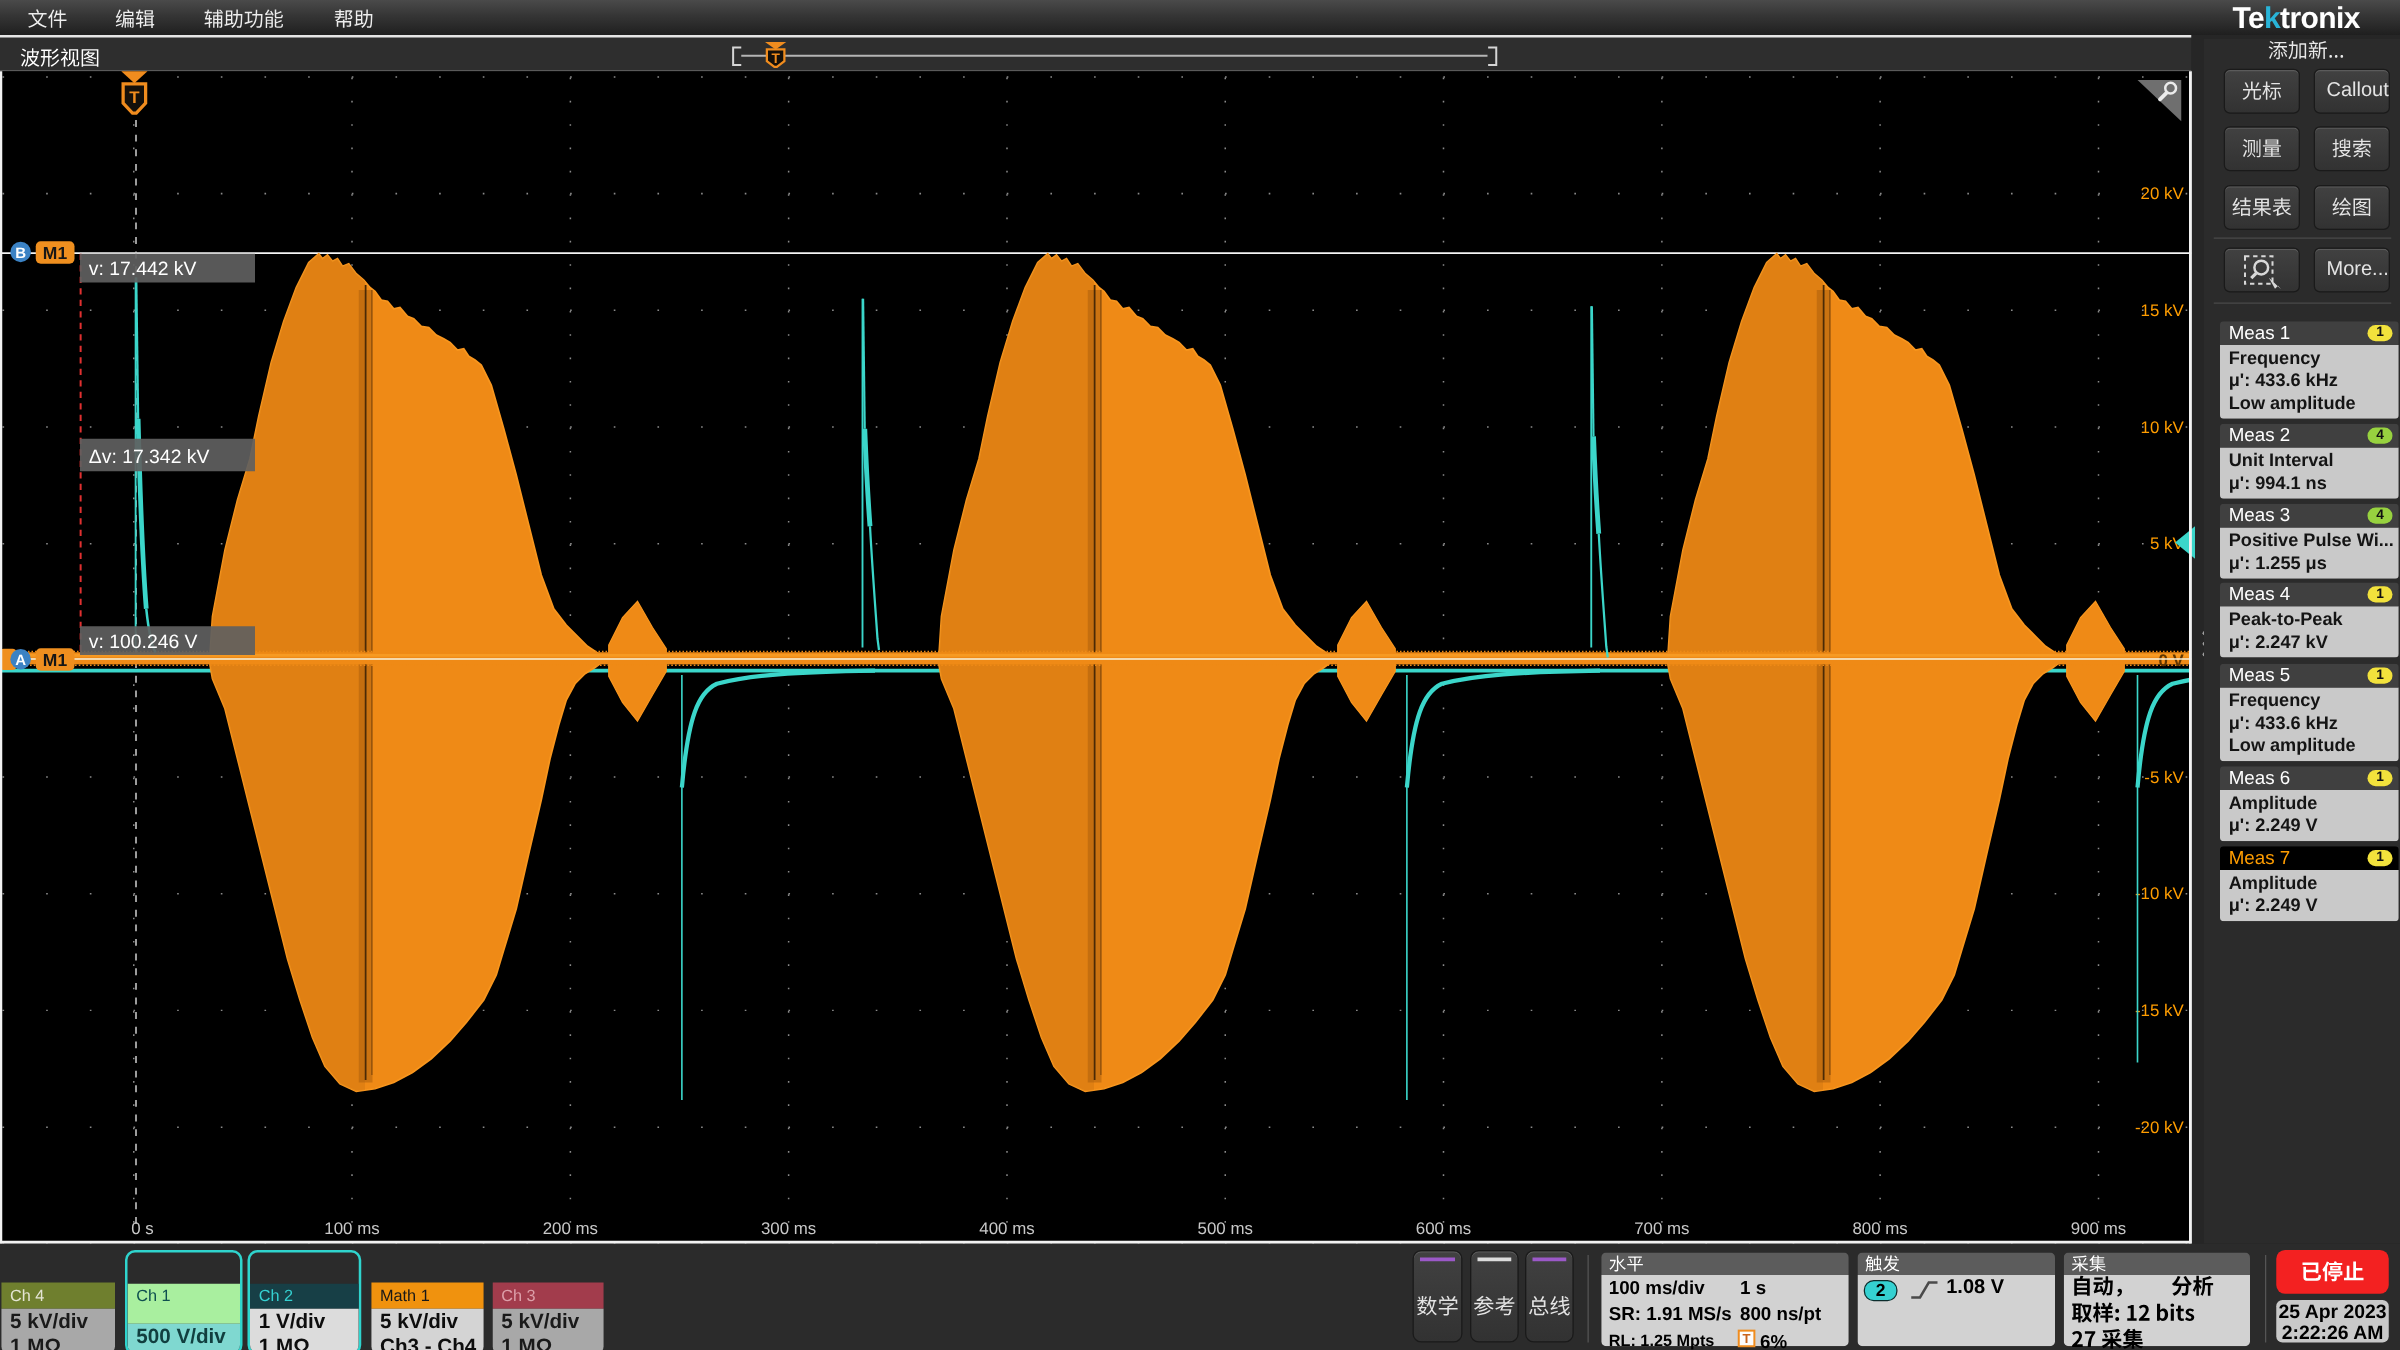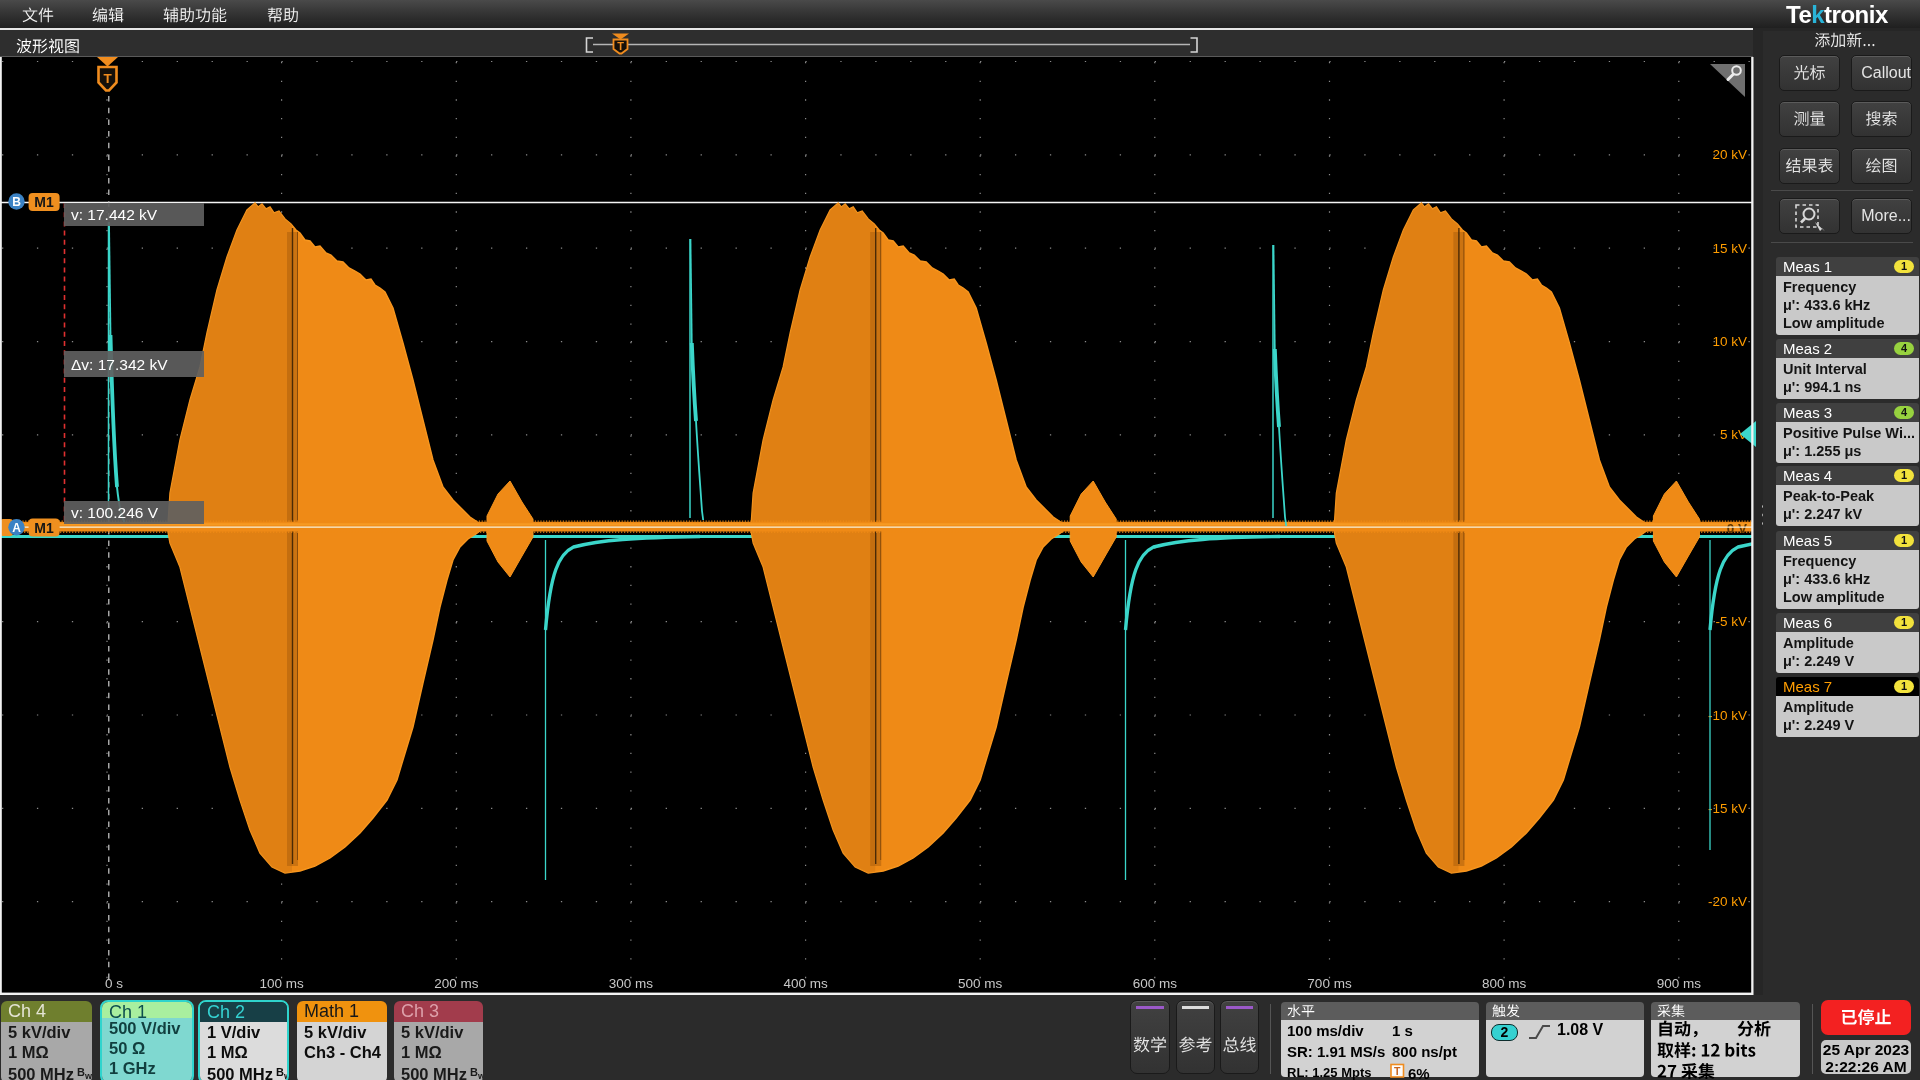--- a/index.html
+++ b/index.html
@@ -11,21 +11,21 @@
 .rbtn{position:absolute;width:61px;height:36px;background:linear-gradient(#414141,#323232);
   border:1px solid #1a1a1a;border-radius:5px;box-shadow:inset 0 1px 0 #5b5b5b;
   color:#e4e4e4;font-size:16px;text-align:right;line-height:34px;}
 .meas{position:absolute;left:1776px;width:143px;border-radius:3px;overflow:hidden;}
 .mhdr{height:19px;background:#404040;color:#fff;font-size:15px;line-height:19px;padding-left:7px;position:relative;}
 .mbadge{position:absolute;right:5px;top:3px;width:20px;height:13px;border-radius:7px;
   font-size:11px;font-weight:bold;color:#111;text-align:center;line-height:13px;}
 .mbody{background:#c9c9c9;color:#141414;font-size:14.5px;font-weight:bold;
   padding:2px 0 3px 7px;line-height:18px;white-space:nowrap;overflow:hidden;}
 .chb{position:absolute;top:1001px;height:82px;border-radius:6px;overflow:hidden;}
-.chh{height:21px;font-size:18px;line-height:21px;padding-left:7px;}
+.chh{height:21px;font-size:13px;line-height:21px;padding-left:7px;margin-top:25px;}
 .chx{font-size:16.5px;font-weight:bold;line-height:20px;padding:0 0 0 7px;height:62px;white-space:nowrap;overflow:hidden;}
 .panel{position:absolute;top:1002px;border-radius:4px;overflow:hidden;}
 .phdr{height:18px;background:#5c5c5c;}
 .pbody{background:#d2d2d2;color:#000;font-weight:bold;font-size:17px;}
 .prow{position:absolute;white-space:nowrap;}
 #cjk,#plotsvg,#oversvg{position:absolute;pointer-events:none;}
 </style></head>
 <body>
 
 <div id="menubar"></div>
@@ -229,21 +229,21 @@
 <div class="mhdr" style="background:#000;color:#ff9d00;">Meas 7<div class="mbadge" style="background:#f2e23c">1</div></div>
 <div class="mbody">Amplitude<br>μ': 2.249 V</div>
   </div>
 <div id="botbar"></div>
 
 <div class="chb" style="left:1px;width:91px">
  <div class="chh" style="background:#6f7f2e;color:#e4e4d4">Ch 4</div>
  <div class="chx" style="background:#a8a8a8;color:#1a1a1a">5 kV/div<br>1 MΩ<br>500 MHz<span style="font-size:11px;vertical-align:4px"> B</span><span style="font-size:9px;vertical-align:1px">w</span></div>
   </div>
 <div class="chb" style="left:100px;width:94px;border:2.5px solid #2fd4cd;border-radius:8px;top:1000px;height:84px">
- <div class="chh" style="background:#a9ef9f;color:#0e4f4f;height:16px;line-height:20px">Ch 1</div>
+ <div class="chh" style="background:#a9ef9f;color:#0e4f4f;height:32px;line-height:20px">Ch 1</div>
  <div class="chx" style="background:#7fd8d0;color:#113f3f">500 V/div<br>50 Ω<br>1 GHz</div>
   </div>
 <div class="chb" style="left:198px;width:91px;border:2.5px solid #2fd4cd;border-radius:8px;top:1000px;height:84px">
  <div class="chh" style="background:#173f46;color:#35d1d1;height:20px;line-height:20px">Ch 2</div>
  <div class="chx" style="background:#dcdcdc;color:#0d0d0d">1 V/div<br>1 MΩ<br>500 MHz<span style="font-size:11px;vertical-align:4px"> B</span><span style="font-size:9px;vertical-align:1px">w</span></div>
   </div>
 <div class="chb" style="left:297px;width:90px">
  <div class="chh" style="background:#f0920e;color:#181818">Math 1</div>
  <div class="chx" style="background:#d4d4d4;color:#0d0d0d">5 kV/div<br>Ch3 - Ch4</div>
   </div>

